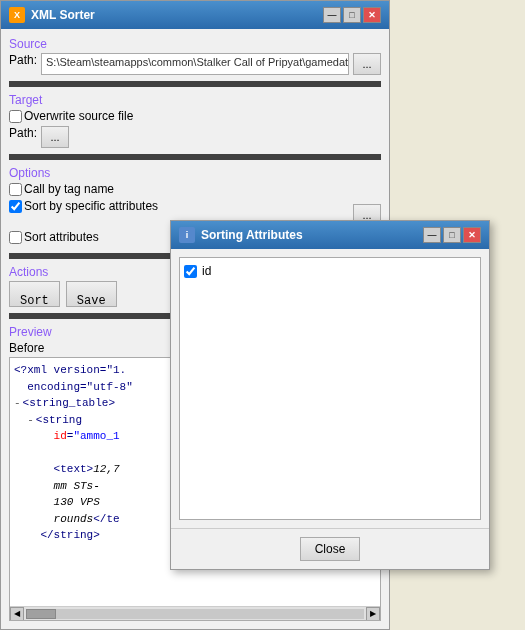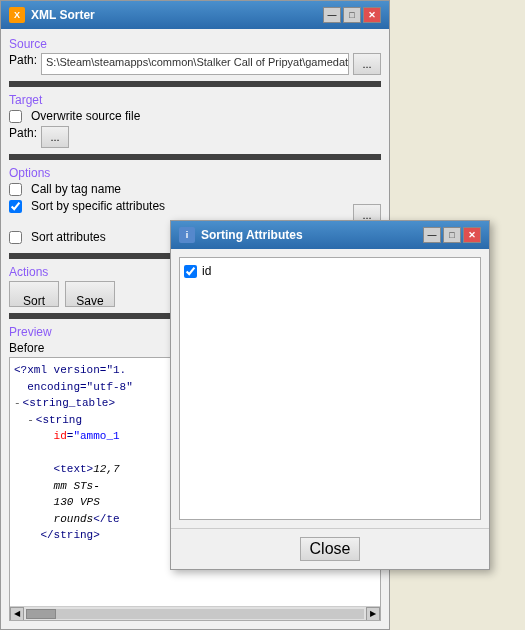--- a/index.html
+++ b/index.html
@@ -104,21 +104,21 @@
     }
 
     .section {
       border-top: 6px solid #404040;
       padding-top: 6px;
     }
 
     .checkbox-row {
       display: flex;
       align-items: center;
-      gap: 9px;
+      gap: 2px;
       margin-bottom: 3px;
     }
     .checkbox-row input[type=checkbox] {
       width: 13px; height: 13px;
       margin: 0;
     }
 
     .options-attr-row {
       display: flex;
       align-items: center;
@@ -135,20 +135,21 @@
       align-items: center;
     }
     .action-btn {
       min-width: 50px;
       height: 24px;
       border: 1px solid #aaa;
       background: linear-gradient(to bottom, #f0f0f0, #d8d8d8);
       cursor: pointer;
       font-size: 12px;
       padding: 12px 10px;
+      font-family: Liberation Mono, monospace;
     }
 
     .preview-section {
       flex: 1;
       display: flex;
       flex-direction: column;
       min-height: 0;
     }
     .preview-inner {
       flex: 1;
@@ -248,21 +249,21 @@
       justify-content: center;
       padding: 8px;
       border-top: 1px solid #ccc;
     }
     .close-dialog-btn {
       min-width: 60px;
       height: 24px;
       border: 1px solid #aaa;
       background: linear-gradient(to bottom, #f0f0f0, #d8d8d8);
       cursor: pointer;
-      font-size: 16px;
+      font-size: 12px;
     }
 
     .xml-tag { color: #000080; }
     .xml-attr { color: #ff0000; }
     .xml-val { color: #0000ff; }
     .xml-text { color: #000; font-style: italic; }
 
     .minus-icon { color: #555; margin-right: 2px; }
   </style>
 </head>

